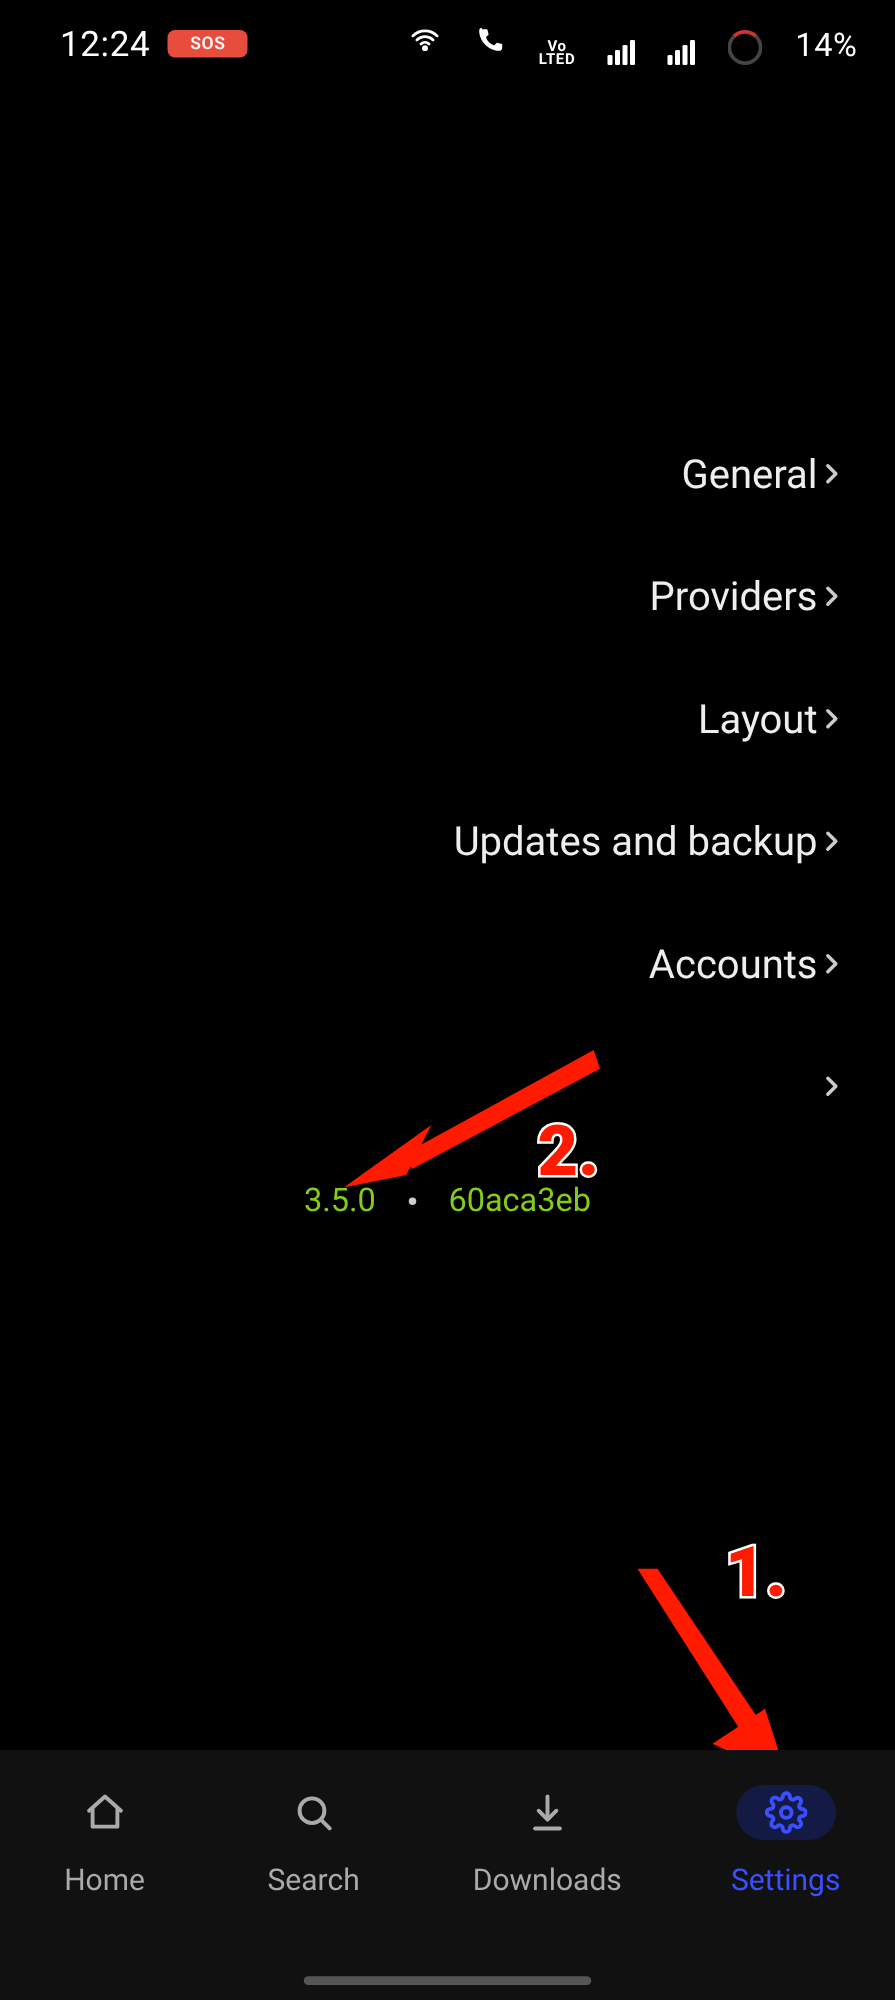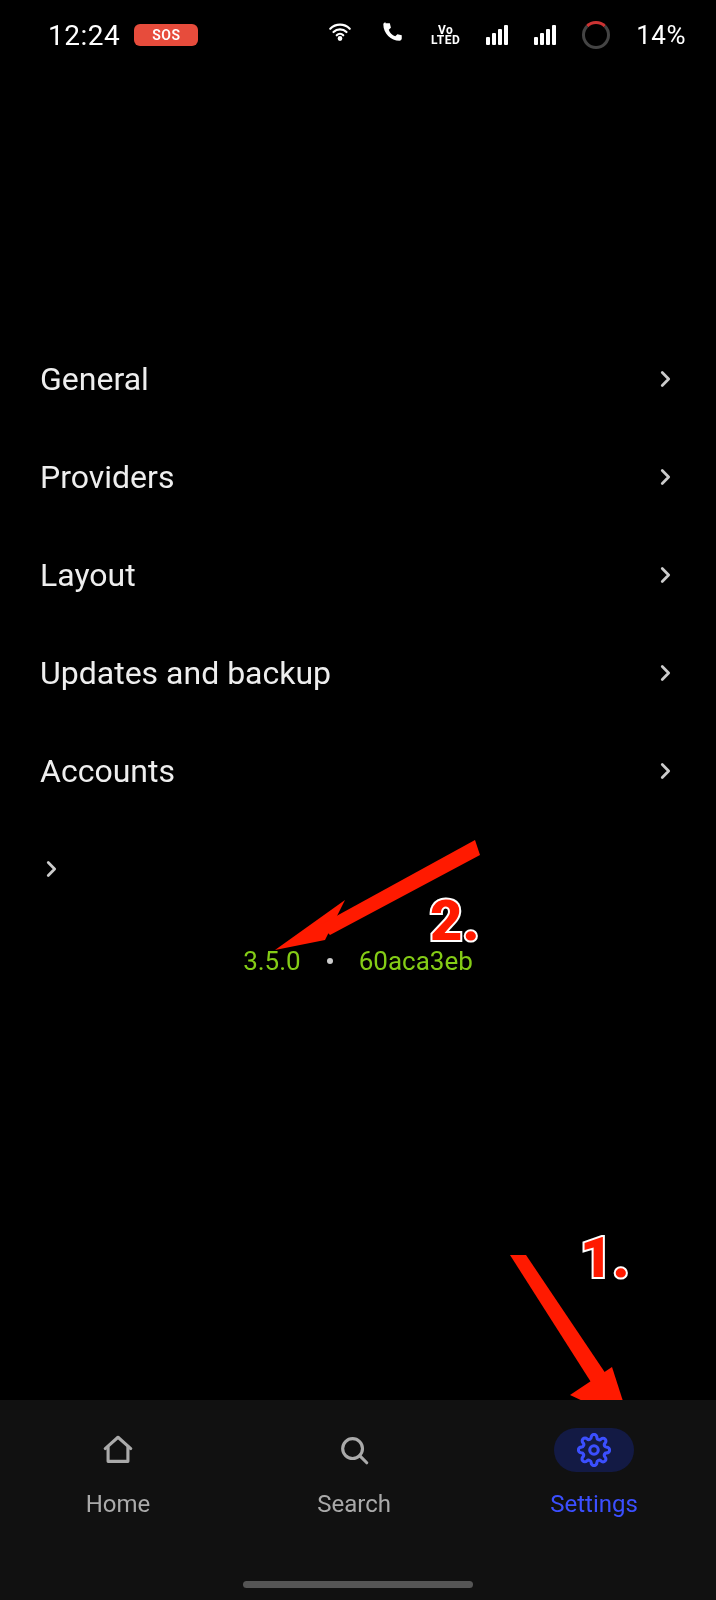--- a/index.html
+++ b/index.html
@@ -2,30 +2,30 @@
 <html><head>
   <meta charset="utf-8">
   <style>
     * { margin:0; padding:0; box-sizing:border-box; font-family:-apple-system,BlinkMacSystemFont,"Segoe UI",Roboto,sans-serif; }
     html,body { width:716px; height:1600px; background:#000; color:#fff; overflow:hidden; position:relative; }
 
     
     .status-bar { position:absolute; top:0; left:0; right:0; height:70px; display:flex; align-items:center; justify-content:space-between; padding:0 30px 0 48px; font-size:28px; font-weight:400; letter-spacing:.5px; }
     .status-left { display:flex; align-items:center; gap:14px; }
     .sos-badge { background:#e74c3c; color:#fff; font-size:14px; font-weight:600; padding:3px 18px; border-radius:6px; letter-spacing:.5px; }
-    .status-right { display:flex; align-items:center; gap:26px; font-size:26px; }
+    .status-right { display:flex; align-items:flex-end; gap:26px; font-size:26px; }
     .battery-ring { width:28px; height:28px; border:3px solid #444; border-top-color:#c33; border-radius:50%; }
     .sig { display:inline-flex; align-items:flex-end; gap:2px; }
     .sig span { width:4px; background:#fff; border-radius:1px; }
     .sig span:nth-child(1){height:8px} .sig span:nth-child(2){height:12px} .sig span:nth-child(3){height:16px} .sig span:nth-child(4){height:20px}
     .volte { font-size:12px; line-height:10px; text-align:center; font-weight:700; }
 
     
     .settings-list { position:absolute; left:40px; right:40px; top:330px; }
-    .settings-item { display:flex; align-items:center; justify-content:space-between; height:98px; cursor:pointer; }
+    .settings-item { display:flex; align-items:center; justify-content:flex-end; height:98px; cursor:pointer; }
     .settings-item .label { font-size:32px; font-weight:400; color:#eee; }
     .chevron { width:22px; height:22px; flex:0 0 22px; }
     .chevron svg { width:100%; height:100%; stroke:#ccc; stroke-width:3; fill:none; stroke-linecap:round; stroke-linejoin:round; }
 
     .version-line { margin-top:28px; display:flex; align-items:center; justify-content:center; gap:26px; color:#84cc16; font-size:26px; }
     .version-dot { width:6px; height:6px; border-radius:50%; background:#ccc; }
 
     
     .bottom-nav { position:absolute; left:0; right:0; bottom:0; height:200px; background:#111; display:flex; align-items:flex-start; justify-content:space-around; padding-top:28px; }
     .nav-item { display:flex; flex-direction:column; align-items:center; gap:18px; color:#aaa; cursor:pointer; }
@@ -158,20 +158,30 @@
   </div>
   <div class="nav-item">
     <span class="nav-icon">
       <svg viewBox="0 0 24 24">
           <circle cx="11" cy="11" r="7"></circle>
           <path d="M21 21l-5-5"></path>
         </svg>
     </span>
     <span class="nav-label">Search</span>
   </div>
+  <div class="nav-item">
+    <span class="nav-icon">
+      <svg viewBox="0 0 24 24">
+          <path d="M12 3v12"></path>
+          <path d="M7 11l5 5 5-5"></path>
+          <path d="M5 21h14"></path>
+        </svg>
+    </span>
+    <span class="nav-label">Downloads</span>
+  </div>
   <div class="nav-item active">
     <span class="nav-icon">
       <svg viewBox="0 0 24 24">
           <circle cx="12" cy="12" r="3"></circle>
           <path d="M19.4 15a1.7 1.7 0 0 0 .34 1.87l.06.06a2 2 0 1 1-2.83 2.83l-.06-.06a1.7 1.7 0 0 0-1.87-.34 1.7 1.7 0 0 0-1.03 1.56V21a2 2 0 0 1-4 0v-.09a1.7 1.7 0 0 0-1.11-1.56 1.7 1.7 0 0 0-1.87.34l-.06.06a2 2 0 1 1-2.83-2.83l.06-.06a1.7 1.7 0 0 0 .34-1.87 1.7 1.7 0 0 0-1.56-1.03H3a2 2 0 0 1 0-4h.09a1.7 1.7 0 0 0 1.56-1.11 1.7 1.7 0 0 0-.34-1.87l-.06-.06a2 2 0 1 1 2.83-2.83l.06.06a1.7 1.7 0 0 0 1.87.34H9a1.7 1.7 0 0 0 1.03-1.56V3a2 2 0 0 1 4 0v.09a1.7 1.7 0 0 0 1.03 1.56 1.7 1.7 0 0 0 1.87-.34l.06-.06a2 2 0 1 1 2.83 2.83l-.06.06a1.7 1.7 0 0 0-.34 1.87V9a1.7 1.7 0 0 0 1.56 1.03H21a2 2 0 0 1 0 4h-.09a1.7 1.7 0 0 0-1.56 1.03z"></path>
         </svg>
     </span>
     <span class="nav-label">Settings</span>
   </div>
 </div>

